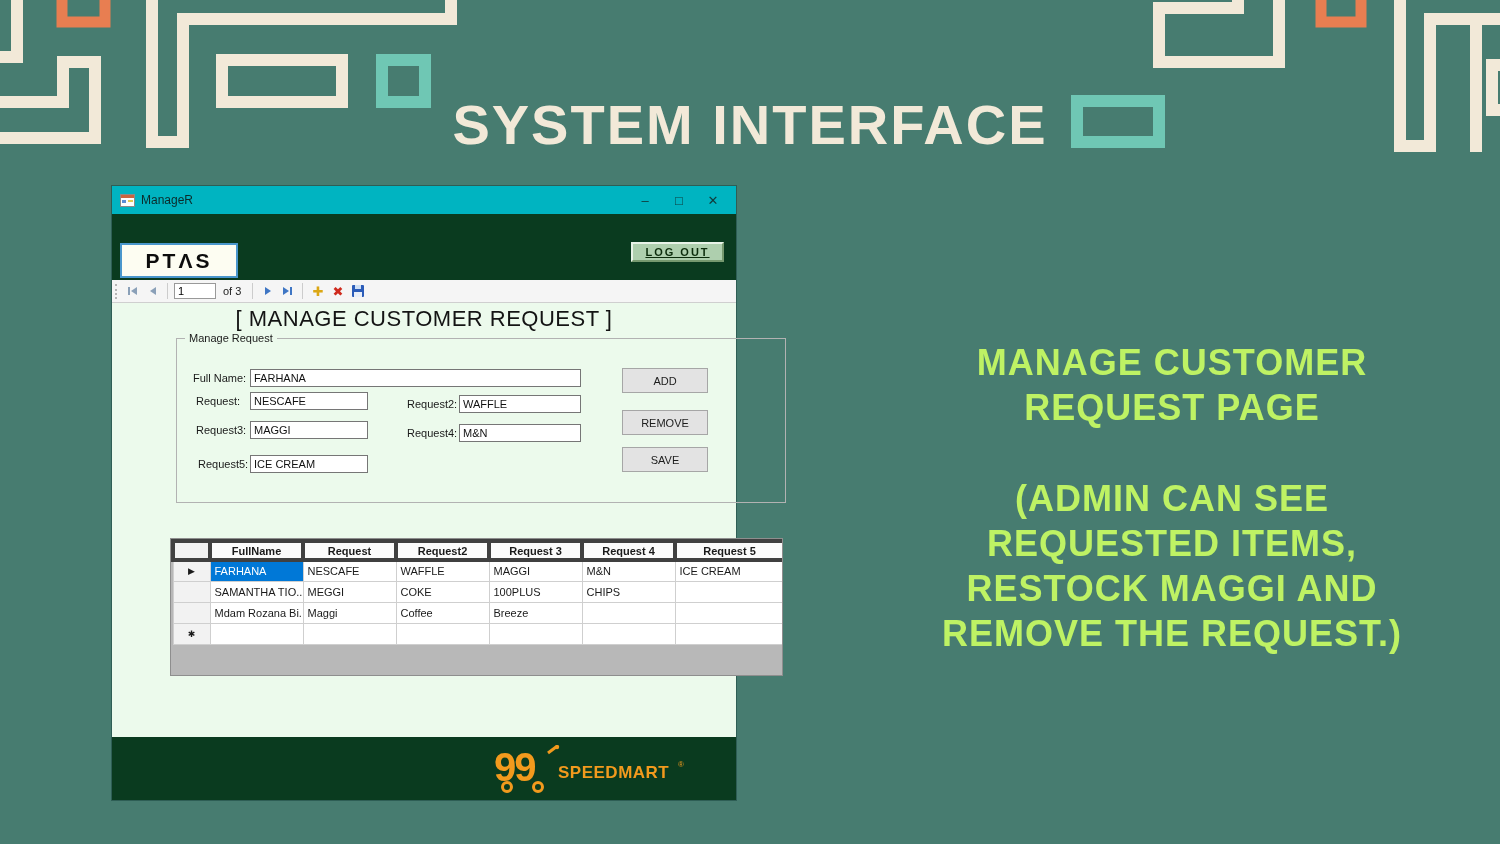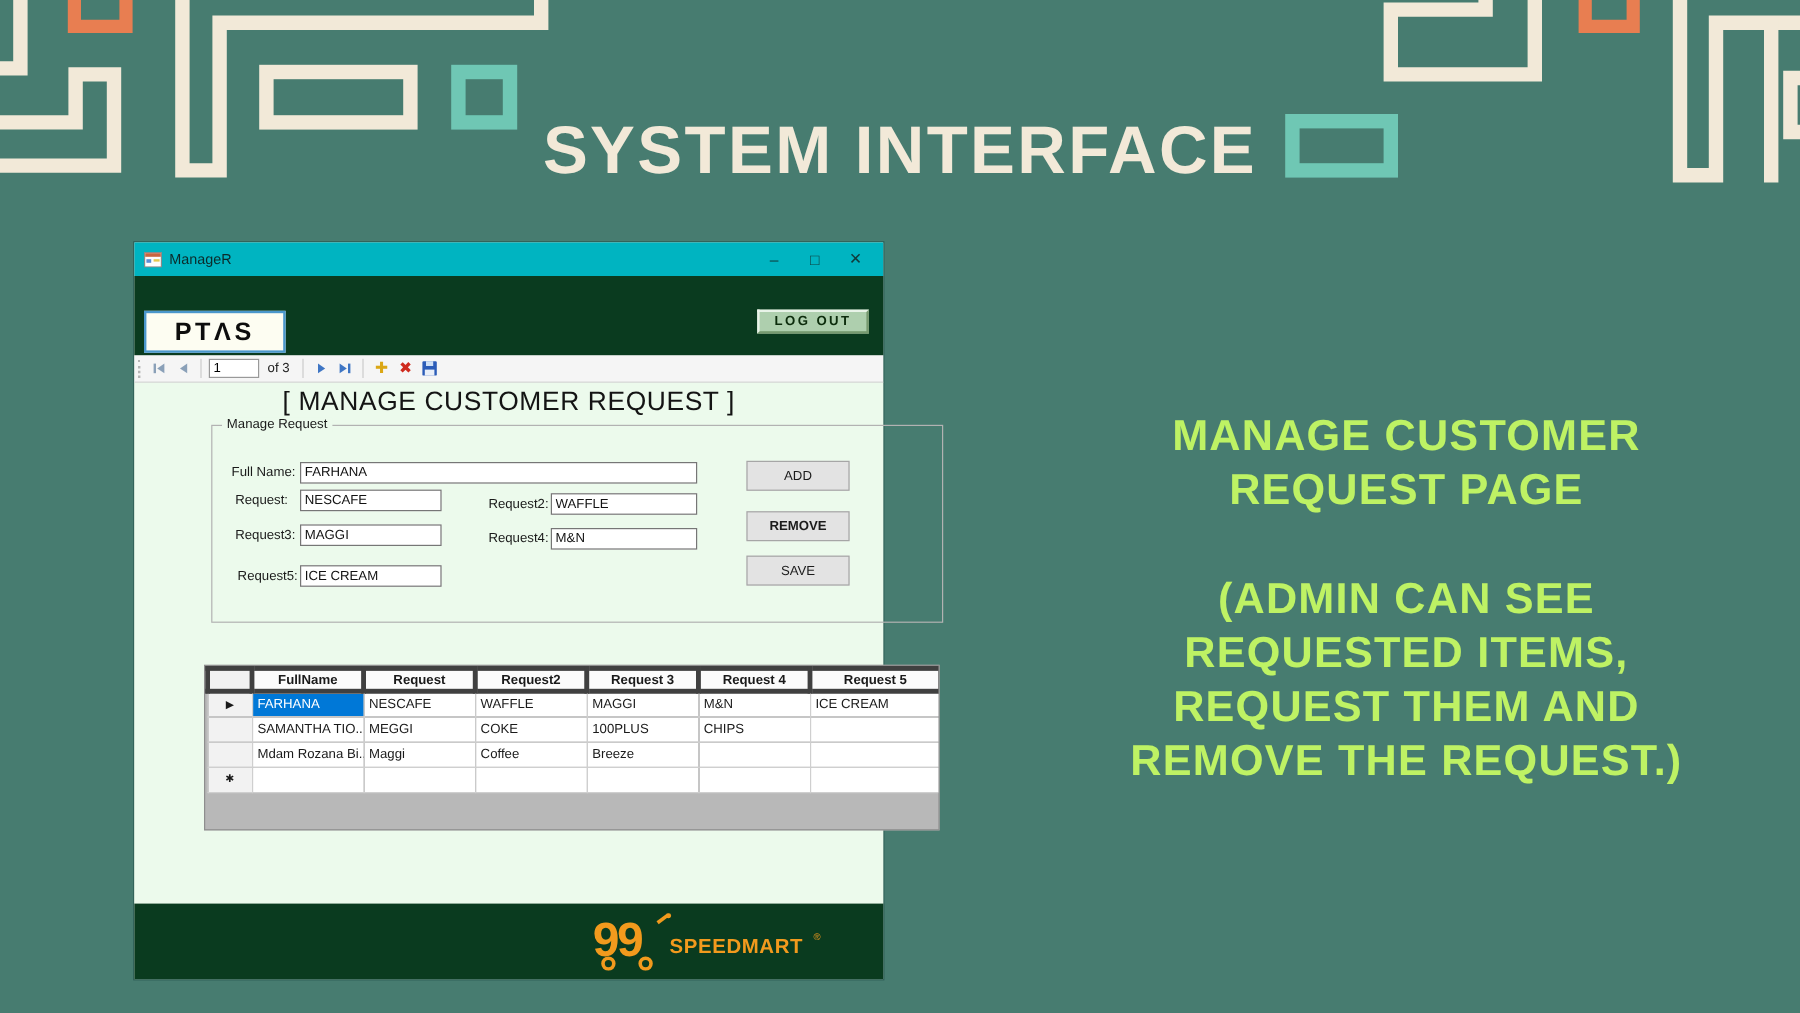--- a/index.html
+++ b/index.html
@@ -23,21 +23,21 @@
 
   .caption {
     position:absolute; left:912px; top:340px; width:520px;
     text-align:center; color:#bef264; font-weight:bold;
     font-size:36px; line-height:45px; letter-spacing:1px;
   }
   .caption .body-block { margin-top:46px; }
 
   
   .app-window {
-    position:absolute; left:112px; top:202px; width:624px; height:614px;
+    position:absolute; left:112px; top:186px; width:624px; height:614px;
     background:#ecfaec; box-shadow:0 0 0 1px #2e5e55;
     font-size:11px; color:#1a1a1a;
   }
 
   .titlebar {
     height:28px; background:#00b4c1; display:flex; align-items:center;
     padding:0 6px;
   }
   .tb-icon { width:15px; height:13px; margin:0 6px 0 2px; }
   .tb-title { flex:1; font-size:12px; color:#0b2b2b; }
@@ -48,21 +48,21 @@
     position:absolute; left:8px; top:13px; width:118px; height:35px;
     background:#fdfdf2; border:2px solid #4a97cc;
     display:flex; align-items:center; justify-content:center;
     font-size:21px; font-weight:bold; letter-spacing:3px; color:#0d0d0d;margin-top:16px;
   }
   .logout-btn {
     position:absolute; right:12px; top:28px; width:93px; height:20px;
     background:#aecfae; border:2px solid;
     border-color:#e8f3e8 #76996f #76996f #e8f3e8;
     font-size:11px; font-weight:bold; letter-spacing:2px; color:#0c2c0c;
-    display:flex; align-items:center; justify-content:center;
+    display:flex; align-items:center; justify-content:center;text-decoration:underline;
   }
 
   .toolbar {
     height:23px; background:#f5f5f5; border-bottom:1px solid #cfcfcf;
     display:flex; align-items:center; padding-left:3px; gap:3px;
   }
   .grip { width:3px; height:15px; border-left:2px dotted #b5b5b5; margin-right:3px; }
   .nav-btn { display:flex; align-items:center; justify-content:center; width:17px; height:17px; gap:1px; }
   .tri-l { width:0; height:0; border-top:4px solid transparent; border-bottom:4px solid transparent; border-right:6px solid #8aa0b8; }
   .tri-r { width:0; height:0; border-top:4px solid transparent; border-bottom:4px solid transparent; border-left:6px solid #3f76c4; }
@@ -155,21 +155,21 @@
 <div class="slide-title">SYSTEM INTERFACE</div>
 
 <div class="caption">
   <div>
     <div>MANAGE CUSTOMER</div>
     <div>REQUEST PAGE</div>
   </div>
   <div class="body-block">
     <div>(ADMIN CAN SEE</div>
     <div>REQUESTED ITEMS,</div>
-    <div>REQUEST THEM AND</div>
+    <div>RESTOCK MAGGI AND</div>
     <div>REMOVE THE REQUEST.)</div>
   </div>
 </div>
 
 <div class="app-window">
 
   <div class="titlebar">
     <svg class="tb-icon" viewBox="0 0 15 13">
       <rect x="0.5" y="0.5" width="14" height="12" fill="#fdfdfd" stroke="#8a8a8a"></rect>
       <rect x="1" y="1" width="13" height="3" fill="#c9653f"></rect>
@@ -232,21 +232,21 @@
     <span class="fld-label" style="left:84px; top:121px;">Request3:</span>
     <input class="fld-input" style="left: 138px; top: 118px; width: 118px;" value="MAGGI">
 
     <span class="fld-label" style="left:295px; top:124px;">Request4:</span>
     <input class="fld-input" style="left: 347px; top: 121px; width: 122px;" value="M&amp;N">
 
     <span class="fld-label" style="left:86px; top:155px;">Request5:</span>
     <input class="fld-input" style="left: 138px; top: 152px; width: 118px;" value="ICE CREAM">
 
     <button class="action-btn" style="top:65px;">ADD</button>
-    <button class="action-btn" style="top:107px;font-weight:bold;">REMOVE</button>
+    <button class="action-btn" style="top:107px;">REMOVE</button>
     <button class="action-btn" style="top:144px;">SAVE</button>
 
     <div class="datagrid">
       <table>
         <colgroup>
           <col style="width:37px">
             <col style="width:93px">
             <col style="width:93px">
           <col style="width:93px">
             <col style="width:93px">

